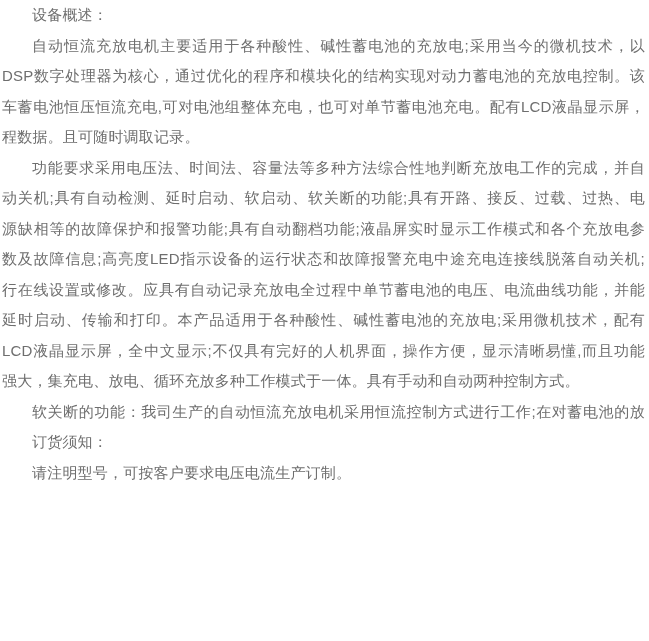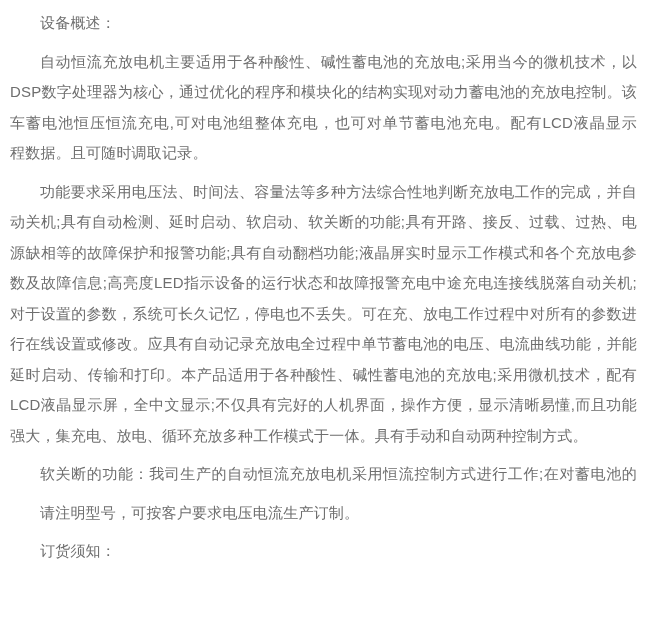--- a/index.html
+++ b/index.html
@@ -12,21 +12,21 @@
     height: 641px;
     box-sizing: border-box;
     padding: 0 4px 0 2px;
     overflow: hidden;
     background: #ffffff;
     font-family: "Liberation Sans", sans-serif;
     font-size: 15px;
     color: #6e6e6e;
     line-height: 30.5px;
   }
-  .para { margin: 8px; padding: 0; }
+  .para { margin: 0; padding: 0; }
   .line {
     height: 30.5px;
     overflow: hidden;
     text-align: justify;
     text-align-last: justify;
     text-justify: inter-character;
     letter-spacing: 0.2px;
   }
   .line.indent { text-indent: 2em; }
   .line.short {
@@ -48,32 +48,31 @@
     <div class="line">DSP数字处理器为核心，通过优化的程序和模块化的结构实现对动力蓄电池的充放电控制。该</div>
     <div class="line">车蓄电池恒压恒流充电,可对电池组整体充电，也可对单节蓄电池充电。配有LCD液晶显示屏，</div>
     <div class="line short">程数据。且可随时调取记录。</div>
   </div>
 
   <div class="para">
     <div class="line indent">功能要求采用电压法、时间法、容量法等多种方法综合性地判断充放电工作的完成，并自</div>
     <div class="line">动关机;具有自动检测、延时启动、软启动、软关断的功能;具有开路、接反、过载、过热、电</div>
     <div class="line">源缺相等的故障保护和报警功能;具有自动翻档功能;液晶屏实时显示工作模式和各个充放电参</div>
     <div class="line">数及故障信息;高亮度LED指示设备的运行状态和故障报警充电中途充电连接线脱落自动关机;</div>
-    <div class="line">对于设置的参数，系统可长久记忆，停电也不丢失。可在充、放电工作过程中对所有的参数进</div>
     <div class="line">行在线设置或修改。应具有自动记录充放电全过程中单节蓄电池的电压、电流曲线功能，并能</div>
     <div class="line">延时启动、传输和打印。本产品适用于各种酸性、碱性蓄电池的充放电;采用微机技术，配有</div>
     <div class="line">LCD液晶显示屏，全中文显示;不仅具有完好的人机界面，操作方便，显示清晰易懂,而且功能</div>
     <div class="line short">强大，集充电、放电、循环充放多种工作模式于一体。具有手动和自动两种控制方式。</div>
   </div>
 
   <div class="para">
     <div class="line indent">软关断的功能：我司生产的自动恒流充放电机采用恒流控制方式进行工作;在对蓄电池的放</div>
   </div>
 
   <div class="para">
-    <div class="line indent short">请注明型号，可按客户要求电压电流生产订制。</div>
+    <div class="line indent short">订货须知：</div>
   </div>
 
   <div class="para">
-    <div class="line indent short">订货须知：</div>
+    <div class="line indent short">请注明型号，可按客户要求电压电流生产订制。</div>
   </div>
 
 </div>
 
 </body></html>

